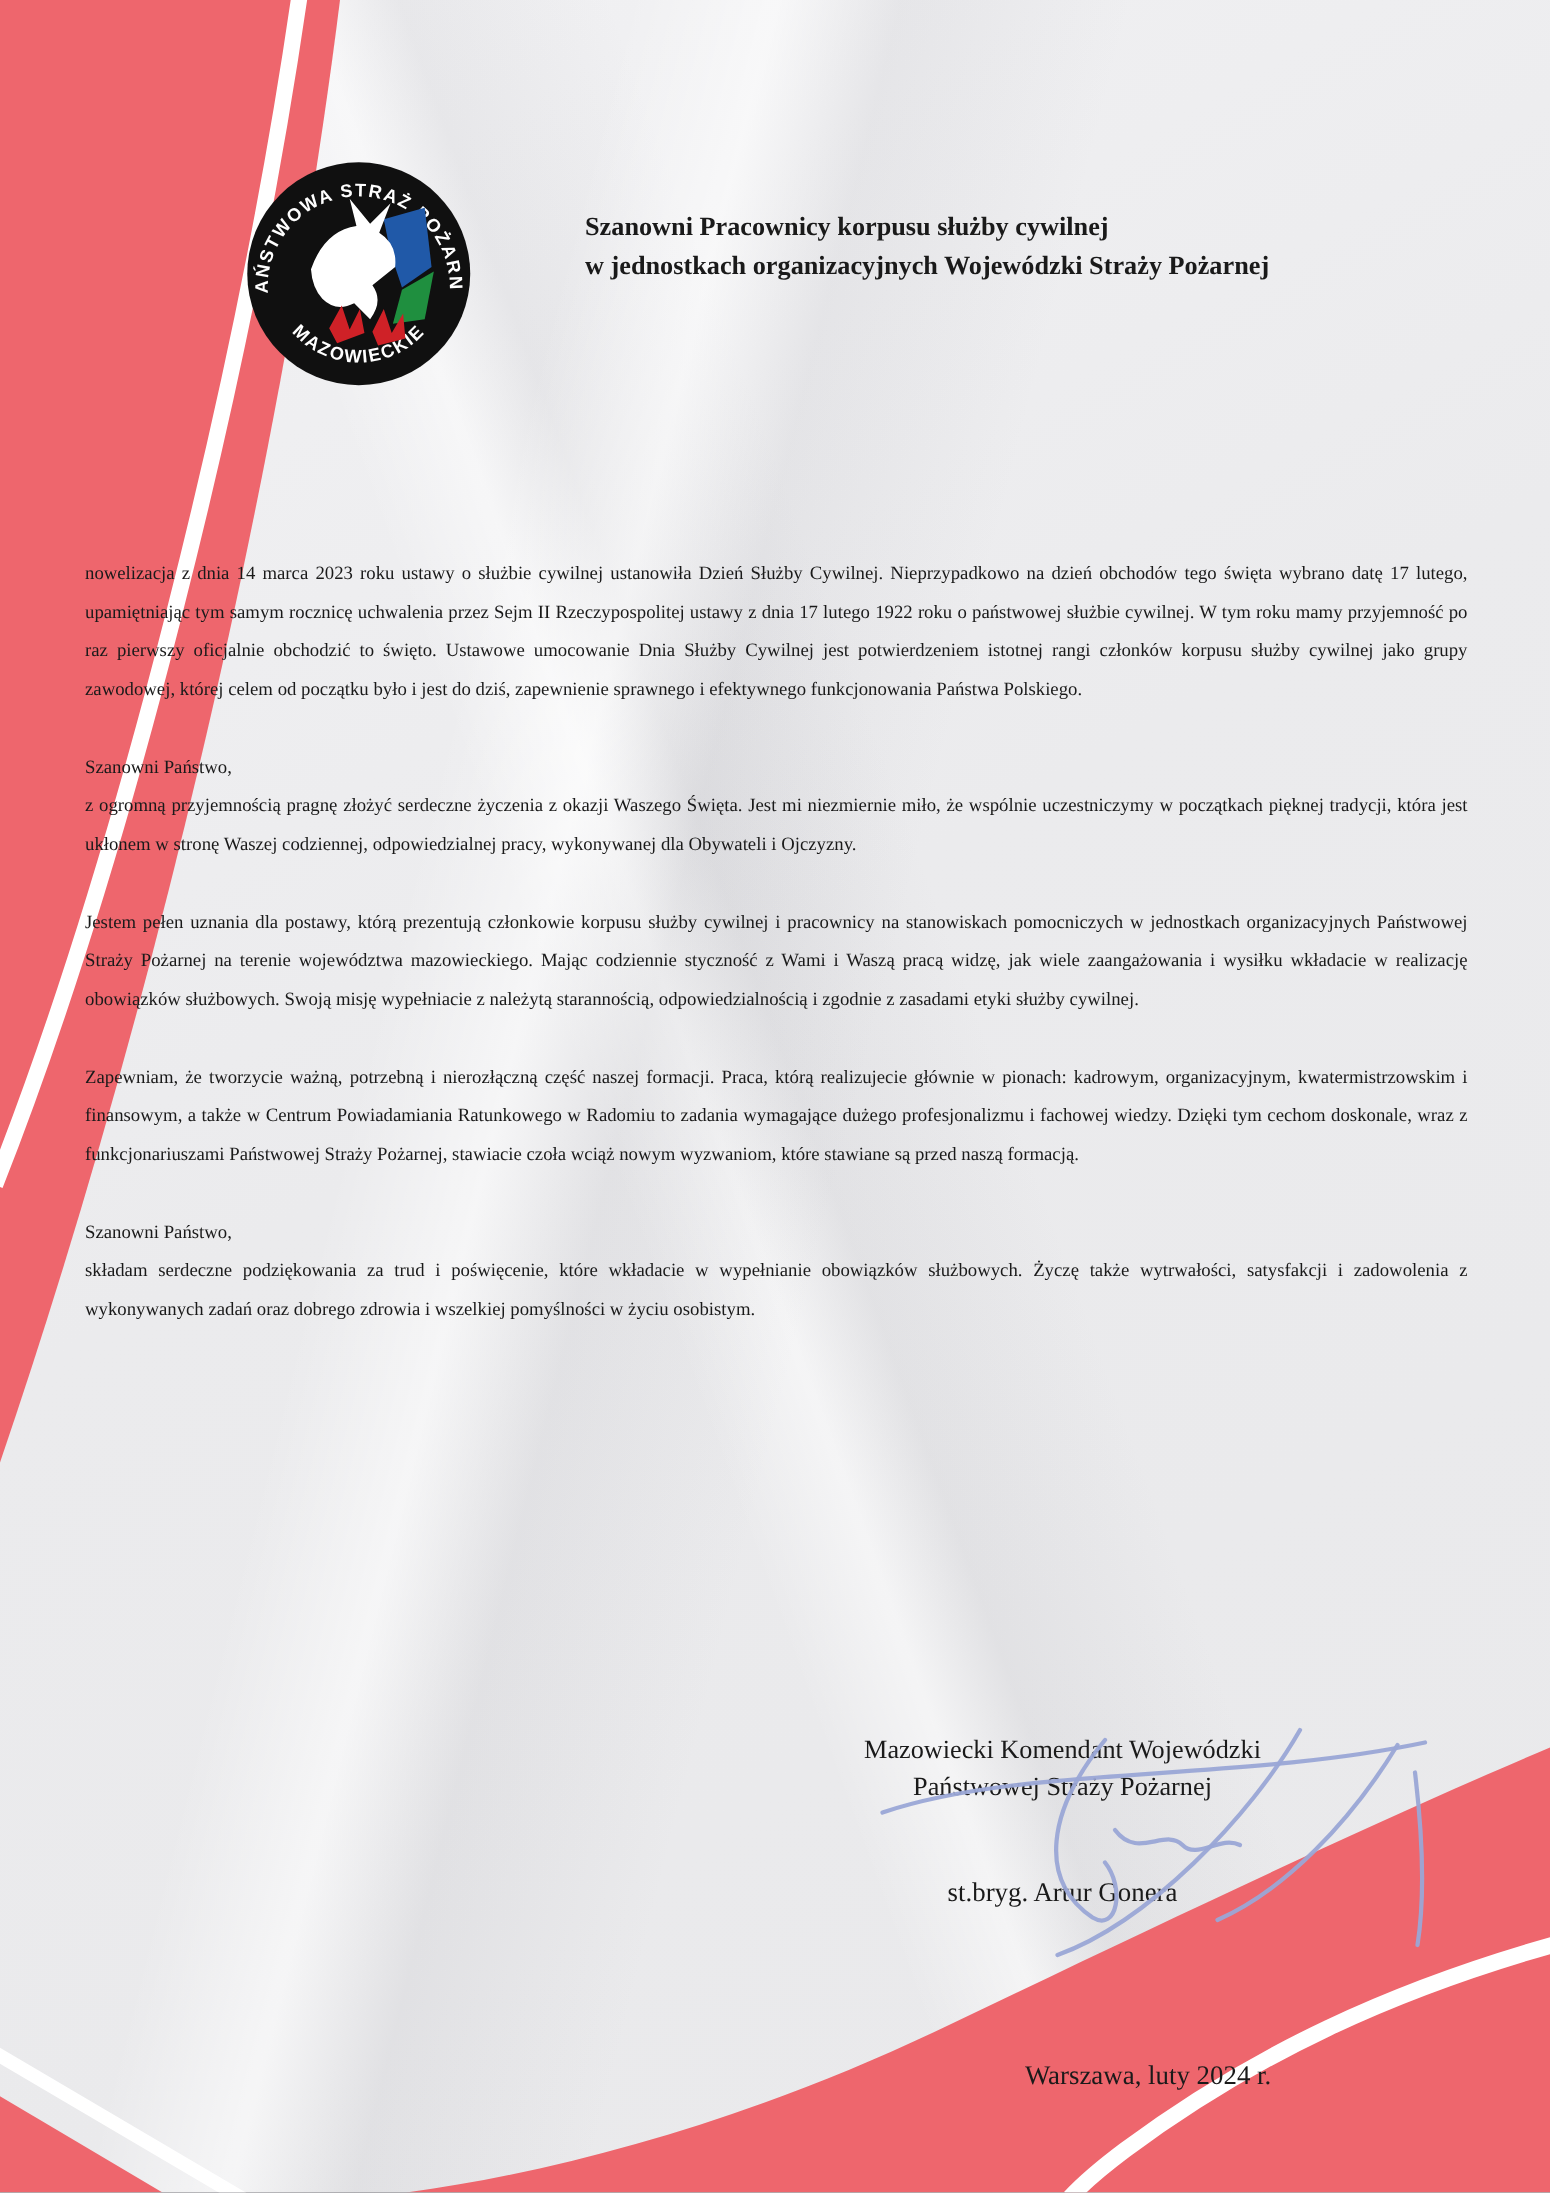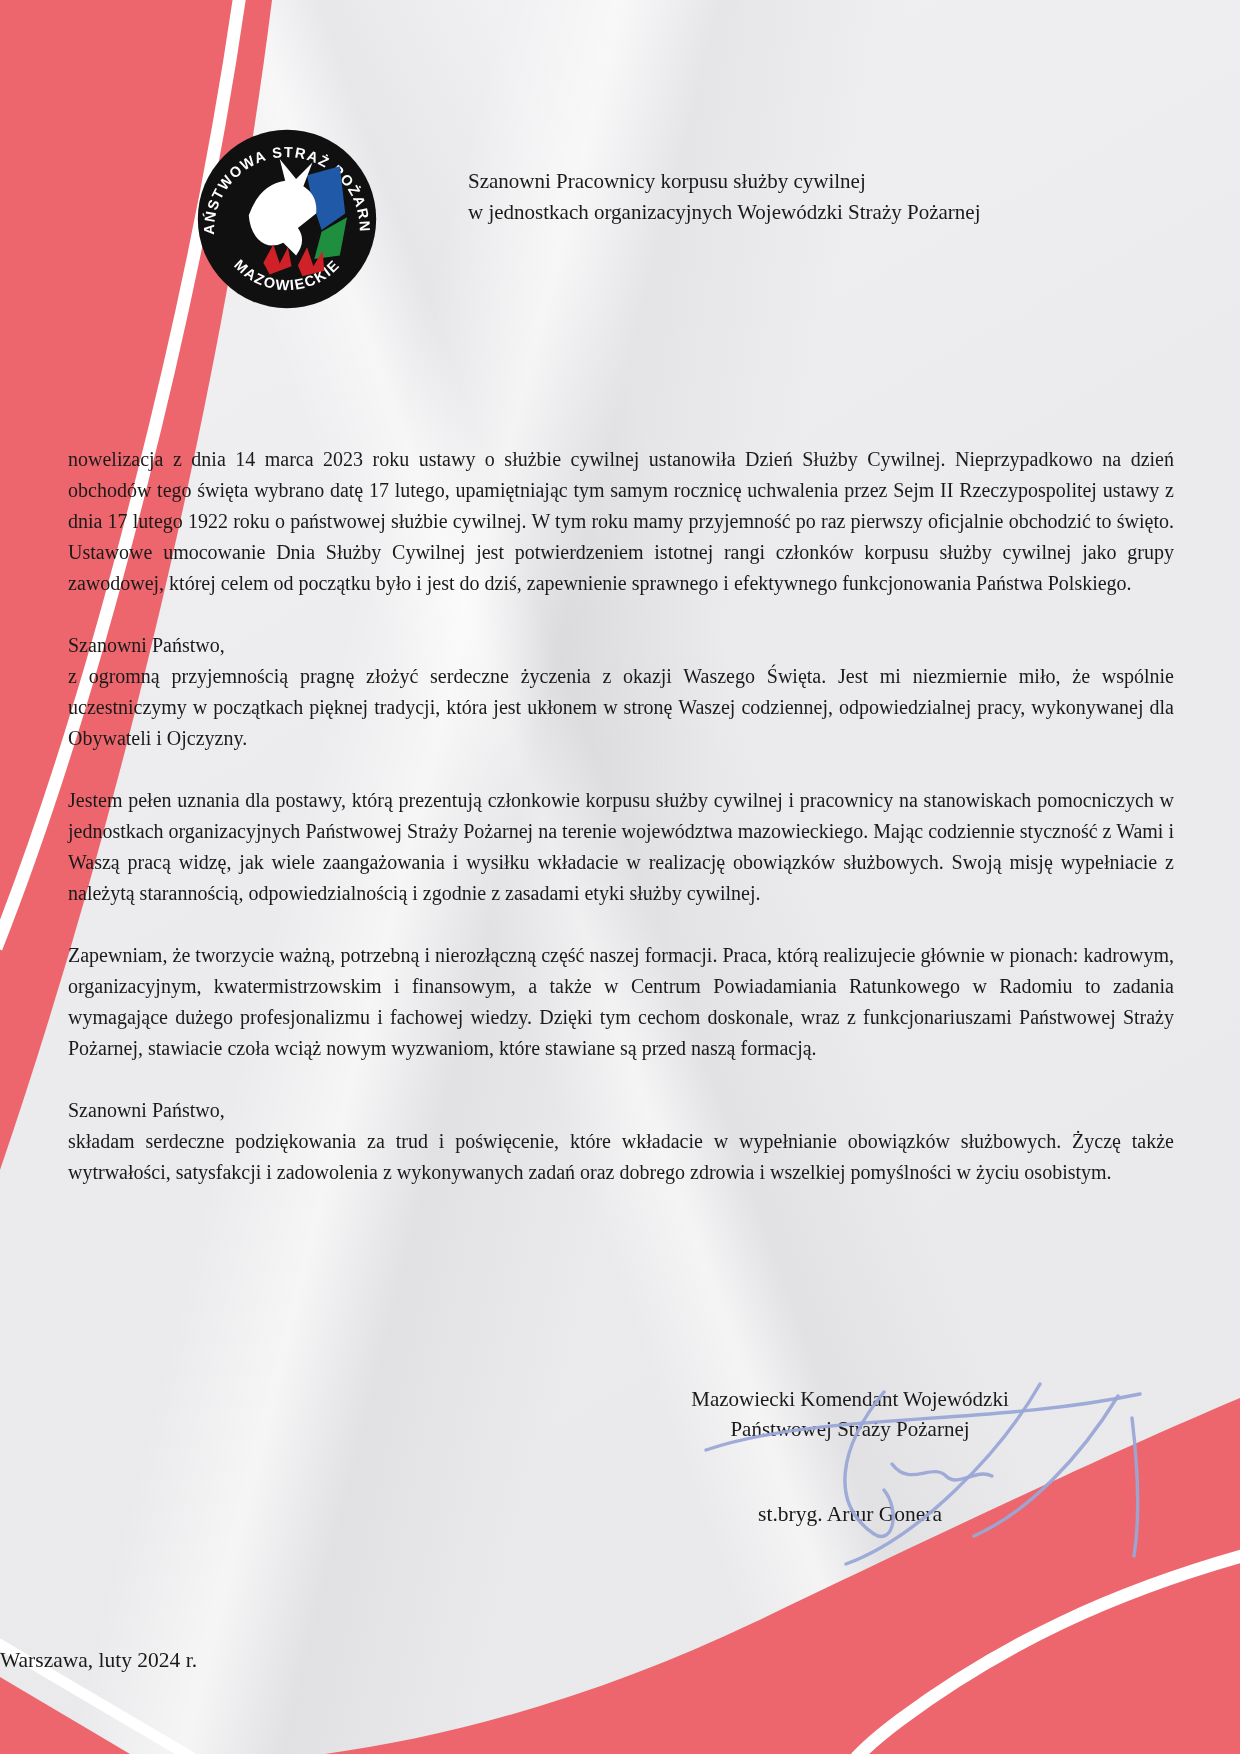--- a/index.html
+++ b/index.html
@@ -22,33 +22,33 @@
   
   .logo{position:absolute;left:196px;top:128px;width:182px;height:182px;}
   .logo .ring{fill:#101010;}
   .logo text{font-family:"Liberation Sans","DejaVu Sans",sans-serif;font-weight:bold;fill:#ffffff;font-size:16px;letter-spacing:1.6px;}
   .logo .emblem-white{fill:#ffffff;}
   .logo .emblem-blue{fill:var(--logo-blue,#2059a8);}
   .logo .emblem-green{fill:var(--logo-green,#1f8f3f);}
   .logo .emblem-red{fill:var(--logo-red,#cf2127);}
   
   .address{position:absolute;left:468px;top:166px;width:640px;
-    font-weight:normal;font-size:21px;line-height:31px;}
+    font-weight:bold;font-size:21px;line-height:31px;}
   
-  .body-text{position:absolute;left:68px;top:444px;width:1106px;font-size:20px;line-height:31px;}
+  .body-text{position:absolute;left:68px;top:444px;width:1106px;font-size:15px;line-height:31px;}
   .body-text p{margin:0 0 31px 0;text-align:justify;}
   .body-text .salutation{margin:0;text-align:left;}
   .body-text p.after-salutation{margin-top:0;}
   
   .sig-block{position:absolute;left:590px;top:1384px;width:520px;text-align:center;font-size:21px;line-height:30px;}
   .sig-name{position:absolute;left:590px;top:1502px;width:520px;text-align:center;font-size:21.5px;}
   .sig-scrawl{position:absolute;left:688px;top:1378px;width:486px;height:196px;pointer-events:none;}
   .sig-scrawl path{fill:none;stroke:var(--signature-blue,#9aa6d6);stroke-width:3.4;stroke-linecap:round;opacity:.95;}
   
-  .place-date{position:absolute;left:0;top:1648px;width:1017px;text-align:left;font-size:21.5px;}
+  .place-date{position:absolute;left:0;top:1648px;width:1017px;text-align:right;font-size:21.5px;}
 </style>
 </head>
 <body>
 
 <div class="page">
 
   <svg class="deco" viewBox="0 0 1240 1754" aria-hidden="true">
     <path class="red-shape" d="M0,0 L272,0 C232,320 140,760 0,1170 Z"></path>
     <path class="white-stripe" d="M240,-6 C196,300 98,690 -4,948"></path>
     <path class="red-shape" d="M1240,1398 C1105,1455 930,1538 755,1622 C615,1689 465,1735 325,1754 L1240,1754 Z"></path>

